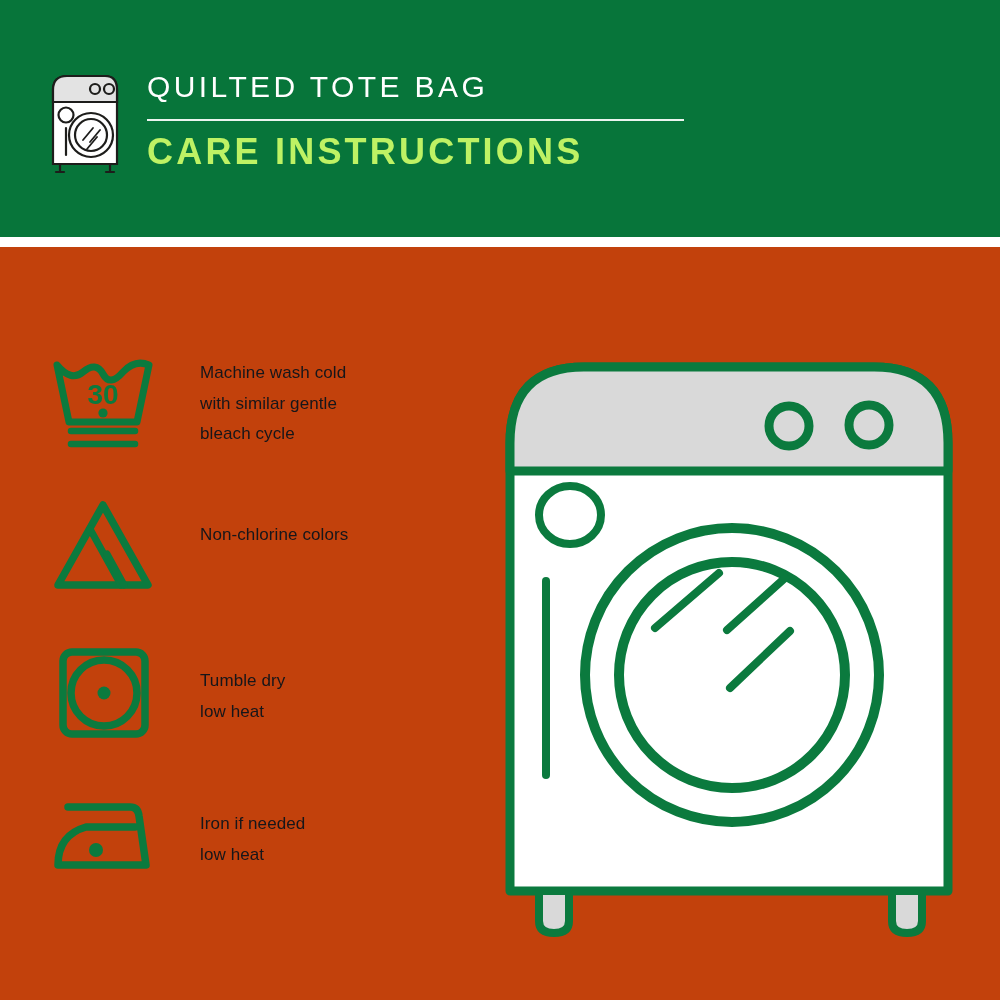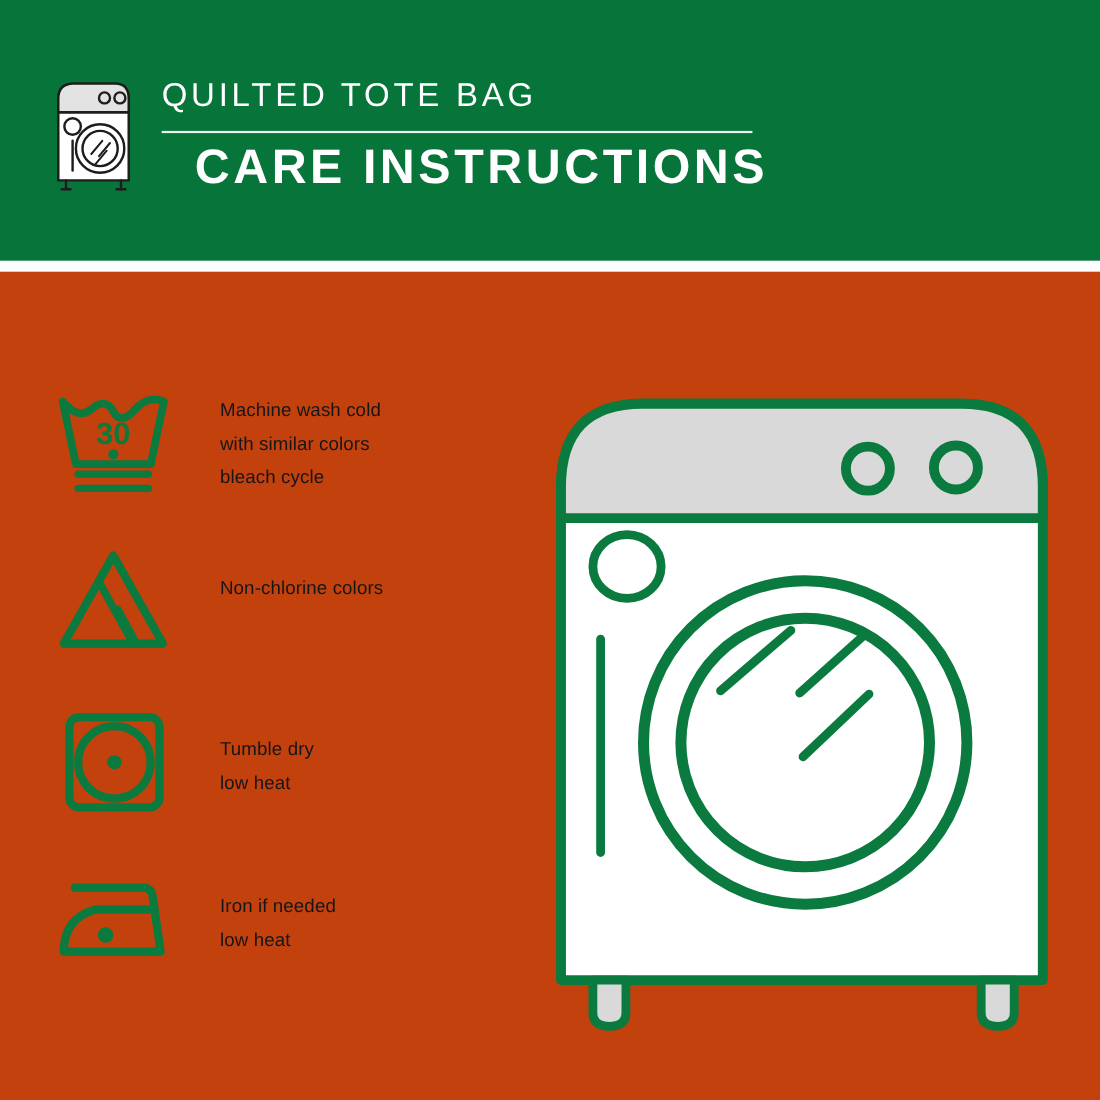--- a/index.html
+++ b/index.html
@@ -52,27 +52,26 @@
     white-space: nowrap;
   }
   .title-divider {
     width: 537px;
     height: 2px;
     background: #ffffff;
     margin: 9px 0 8px 0;
     opacity: .92;
   }
   .title-line2 {
-    color: #ffffff;
-    font-size: 44px;
+    color: #bef264;
+    font-size: 36px;
     line-height: 46px;
     font-weight: 700;
     letter-spacing: 3.2px;
     white-space: nowrap;
-    margin-left: 30px;
   }
 
   
   .content {
     position: absolute;
     left: 0;
     top: 247px;
     width: 1000px;
     height: 981px;
     background: #c2410c;
@@ -185,21 +184,21 @@
           <g stroke="#0b7a3e" stroke-width="6.5" stroke-linecap="round">
             <line x1="21" y1="79" x2="85" y2="79"></line>
             <line x1="21" y1="92" x2="85" y2="92"></line>
           </g>
           <text x="53" y="52" text-anchor="middle" font-family="'Liberation Sans', sans-serif" font-size="28" font-weight="700" fill="#0b7a3e">30</text>
           <circle cx="53" cy="61" r="4.6" fill="#0b7a3e"></circle>
         </svg>
       </div>
       <div class="care-text">
         <span class="ln">Machine wash cold</span>
-        <span class="ln">with similar colors</span>
+        <span class="ln">with similar gentle</span>
         <span class="ln">bleach cycle</span>
       </div>
     </div>
 
     <div class="care-item row-bleach">
       <div class="care-symbol">
         <svg width="106" height="100" viewBox="0 0 106 100">
           <g fill="none" stroke="#0b7a3e" stroke-width="7.5" stroke-linejoin="round" stroke-linecap="round">
             <path d="M53 8 L98 88 L8 88 Z"></path>
           </g>

